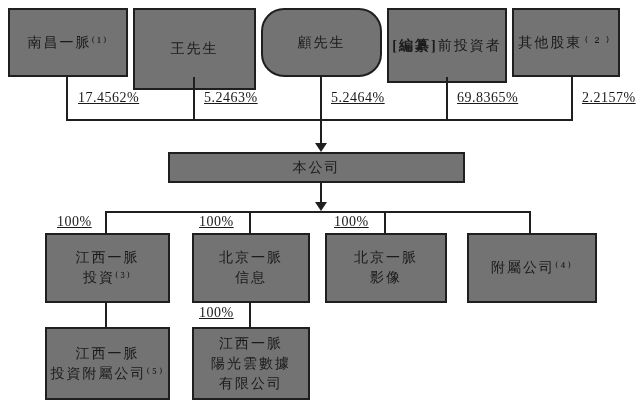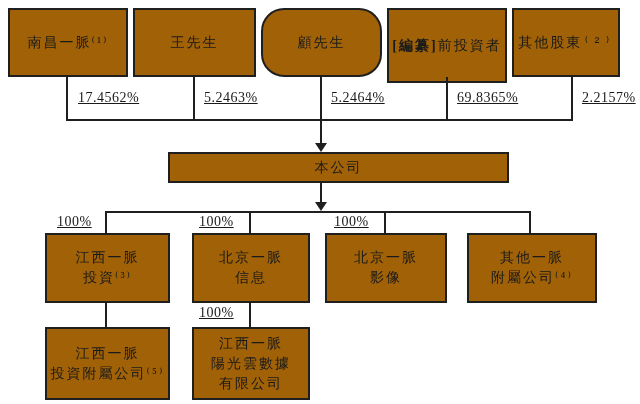--- a/index.html
+++ b/index.html
@@ -9,21 +9,21 @@
     height: 404px;
     background: #ffffff;
     font-family: "Liberation Serif", "DejaVu Serif", serif;
     color: #1a1a1a;
     overflow: hidden;
   }
   .node {
     position: absolute;
     box-sizing: border-box;
     border: 2px solid #1f1f1f;
-    background: #a16207;
+    background: #737373;
     display: flex;
     flex-direction: column;
     align-items: center;
     justify-content: center;
     text-align: center;
     font-size: 14px;
     letter-spacing: 2px;
     line-height: 20px;
   }
   .node .ln { display: block; white-space: nowrap; }
@@ -46,21 +46,21 @@
   .bold { font-weight: bold; }
 </style>
 </head>
 <body>
 
 <div id="canvas">
 
   <div class="node" style="left:8px; top:8px; width:120px; height:69px;">
     <span class="ln">南昌一脈⁽¹⁾</span>
   </div>
-  <div class="node" style="left:133px; top:8px; width:123px; height:69px;">
+  <div class="node" style="left:133px; top:8px; width:123px; height:82px;">
     <span class="ln">王先生</span>
   </div>
   <div class="node" style="left:261px; top:8px; width:121px; height:69px;border-radius:23px;">
     <span class="ln">顧先生</span>
   </div>
   <div class="node" style="left:387px; top:8px; width:120px; height:75px;">
     <span class="ln"><span class="bold">[編纂]</span><span>前投資者</span></span>
   </div>
   <div class="node" style="left:512px; top:8px; width:108px; height:69px;font-family:Liberation Mono, monospace;">
     <span class="ln">其他股東⁽²⁾</span>
@@ -76,21 +76,21 @@
   <div class="pct" style="left:204px; top:90px;">5.2463%</div>
   <div class="pct" style="left:331px; top:90px;">5.2464%</div>
   <div class="pct" style="left:457px; top:90px;">69.8365%</div>
   <div class="pct" style="left:582px; top:90px;text-align:center;">2.2157%</div>
 
   <div class="hline" style="left:66px; top:119px; width:507px; height:2px;"></div>
 
   <div class="vline" style="left:320px; top:121px; width:2px; height:23px;"></div>
   <div class="arrowhead" style="left:315px; top:143px;"></div>
 
-  <div class="node" style="left:168px; top:152px; width:341px; height:31px;">
+  <div class="node" style="left:168px; top:152px; width:297px; height:31px;">
     <span class="ln">本公司</span>
   </div>
 
   <div class="vline" style="left:320px; top:183px; width:2px; height:20px;"></div>
   <div class="arrowhead" style="left:315px; top:202px;"></div>
 
   <div class="hline" style="left:105px; top:211px; width:426px; height:2px;"></div>
 
   <div class="vline" style="left:105px; top:213px; width:2px; height:20px;"></div>
   <div class="vline" style="left:249px; top:213px; width:2px; height:20px;"></div>
@@ -107,21 +107,20 @@
   </div>
   <div class="node" style="left:192px; top:233px; width:118px; height:70px;">
     <span class="ln">北京一脈</span>
     <span class="ln">信息</span>
   </div>
   <div class="node" style="left:325px; top:233px; width:122px; height:70px;">
     <span class="ln">北京一脈</span>
     <span class="ln">影像</span>
   </div>
   <div class="node" style="left:467px; top:233px; width:130px; height:70px;">
-    <span class="ln">其他一脈</span>
     <span class="ln">附屬公司⁽⁴⁾</span>
   </div>
 
   <div class="vline" style="left:105px; top:303px; width:2px; height:24px;"></div>
   <div class="vline" style="left:249px; top:303px; width:2px; height:24px;"></div>
 
   <div class="pct pct-right" style="left:199px; top:305px; width:46px;">100%</div>
 
   <div class="node" style="left:45px; top:327px; width:125px; height:73px;">
     <span class="ln">江西一脈</span>

